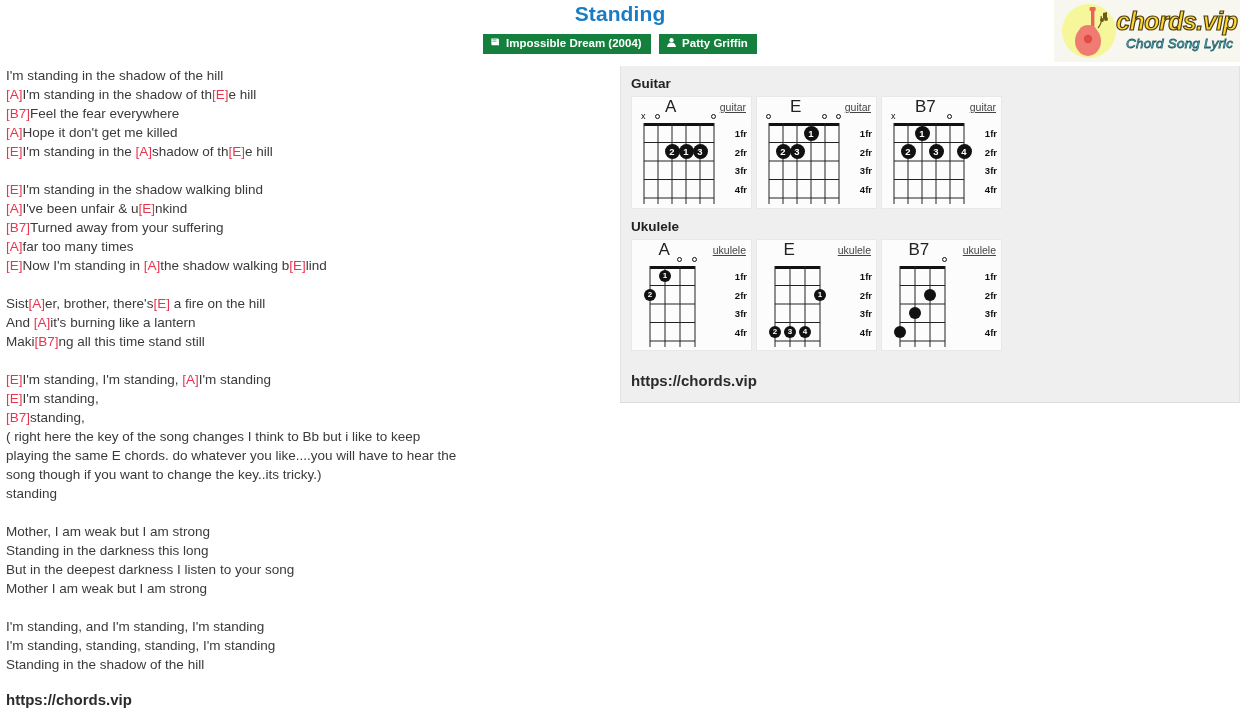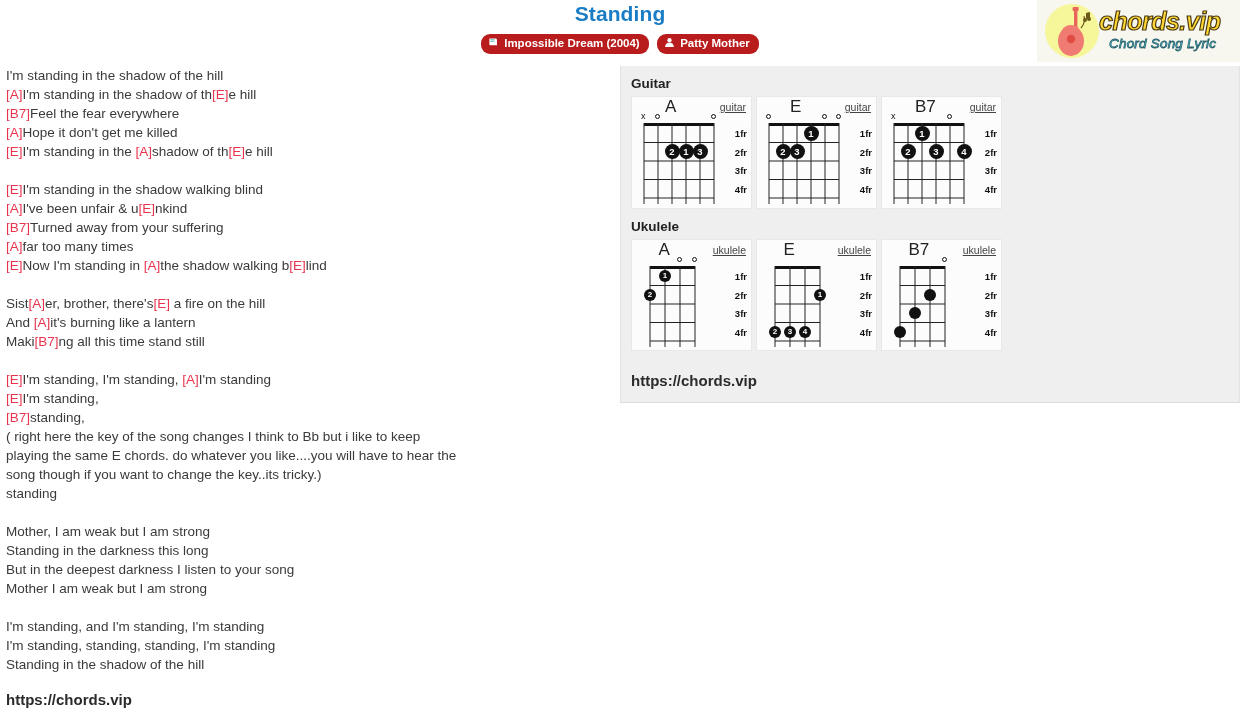--- a/index.html
+++ b/index.html
@@ -22,41 +22,41 @@
     color: #1a7cc4;
     letter-spacing: 0.1px;
   }
   .badges {
     position: absolute; left: 0; right: 0; top: 34px;
     text-align: center;
     white-space: nowrap;
   }
   .badge {
     display: inline-block;
-    background: #b91c1c;
+    background: #15803d;
     color: #ffffff;
     font-size: 11.5px; font-weight: bold;
     padding: 3px 9px 4px 7px;
-    border-radius: 9px;
+    border-radius: 0;
     vertical-align: middle;
     margin: 0 2px;
     line-height: 13px;
   }
   .badge .bicon {
     display: inline-block;
     width: 11px; height: 11px;
     vertical-align: -1px;
     margin-right: 5px;
   }
   .badge .bicon svg { display: block; }
 
   
   .logo {
     position: absolute; right: 0px; top: 0px;
-    width: 203px; height: 62px;
+    width: 186px; height: 62px;
     background: #f7f7f0;
   }
   .logo-circle {
     position: absolute; left: 8px; top: 4px;
     width: 54px; height: 54px;
     border-radius: 50%;
     background: #f6f69a;
   }
   .logo-guitar { position: absolute; left: 14px; top: 6px; }
   .logo-wordmark {
@@ -199,21 +199,21 @@
             <rect x="3.4" y="5.6" width="6" height="1" fill="#18a2a0"></rect>
           </svg>
         </span><span>Impossible Dream (2004)</span>
       </span>
       <span class="badge">
         <span class="bicon">
           <svg viewBox="0 0 16 16" width="11" height="11">
             <circle cx="8" cy="4.6" r="3.1" fill="#ffffff"></circle>
             <path d="M1.6 14.5 a6.4 6.4 0 0 1 12.8 0 Z" fill="#ffffff"></path>
           </svg>
-        </span><span>Patty Mother</span>
+        </span><span>Patty Griffin</span>
       </span>
     </div>
   </div>
 
   <div class="logo">
     <div class="logo-circle"></div>
     <svg class="logo-guitar" width="48" height="52" viewBox="0 0 48 52">
       <rect x="23" y="2" width="3.4" height="23" rx="1" fill="#e8655c"></rect>
       <rect x="21.6" y="1" width="6" height="4" rx="1" fill="#e8655c"></rect>
       <ellipse cx="20" cy="35" rx="13" ry="15" fill="#ef7b72"></ellipse>

